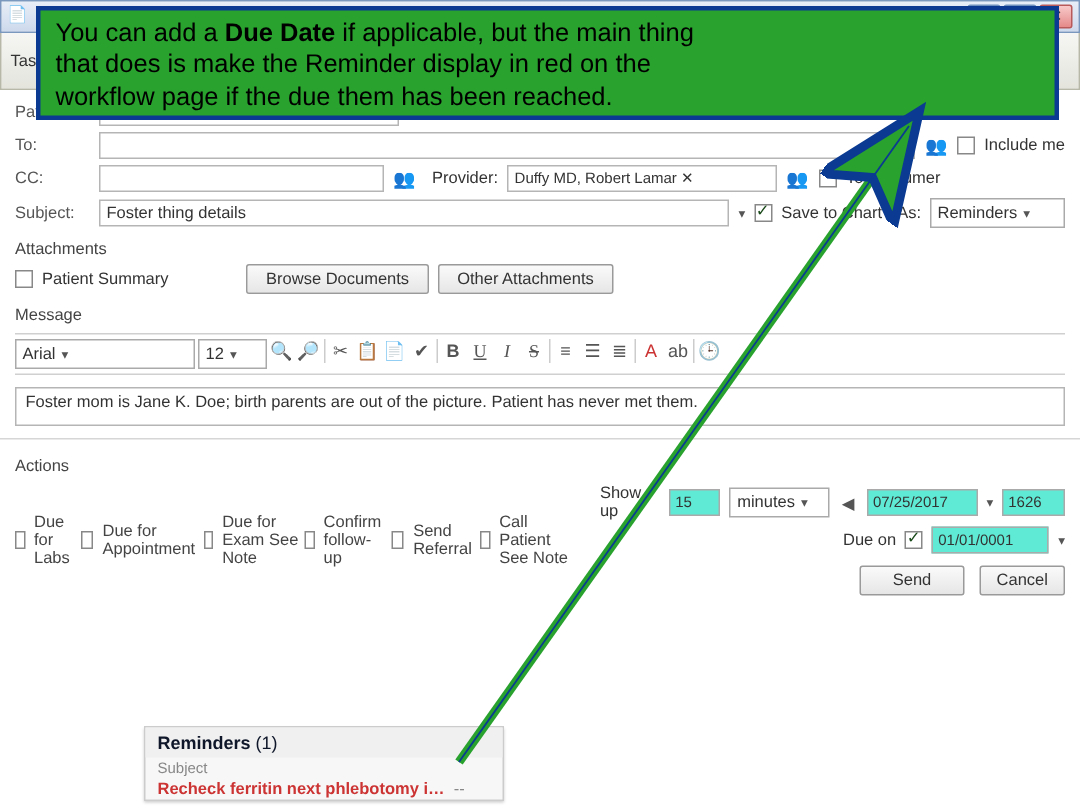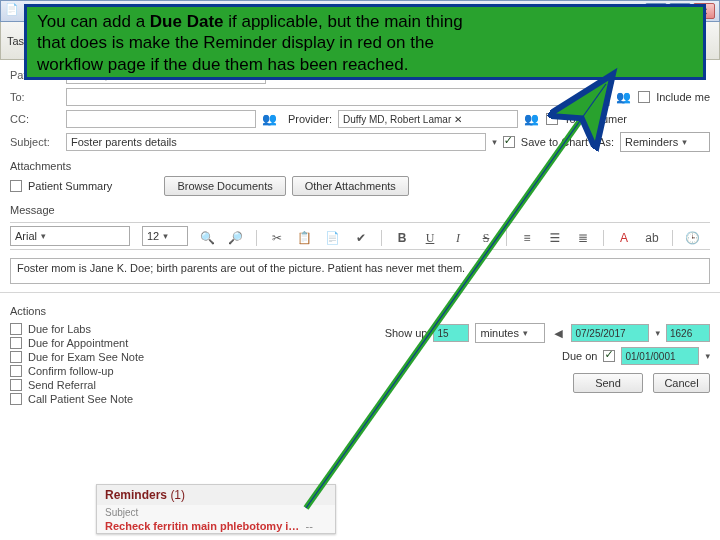--- a/index.html
+++ b/index.html
@@ -12,35 +12,35 @@
   .tab { display:inline-block; padding:3px 12px; background:#fff; border:1px solid #9aa; border-bottom:none; border-radius:3px 3px 0 0; font-size:11px; color:#444;}
   .form { padding:6px 10px 4px 10px; display:flex; flex-direction:column; gap:4px;}
   .row { display:flex; align-items:center; gap:6px;}
   .lbl { width:50px; color:#555; font-size:11px;}
   .fld { flex:1; height:18px; border:1px solid #b5b5b5; background:#fff; padding:0 4px; font-size:11px; display:flex; align-items:center;}
   .smallfld { width:180px; height:18px; border:1px solid #b5b5b5; background:#fff; padding:0 4px; font-size:10px; display:flex; align-items:center; gap:4px;}
   .chk { width:12px; height:12px; border:1px solid #888; background:#fff; display:inline-block; position:relative;}
   .chk.checked::after{content:"✓"; position:absolute; top:-3px; left:0; font-size:11px; color:#1a4a1a;}
   .section-hdr { font-size:11px; color:#444; margin-top:4px;}
   .btn { display:inline-flex; align-items:center; justify-content:center; height:20px; padding:0 12px; background:linear-gradient(#fafafa,#e6e6e6); border:1px solid #9a9a9a; border-radius:2px; font-size:11px;}
-  .toolbar2 { display:flex; align-items:flex-end; gap:12px; padding:3px 0; border-top:1px solid #d0d0d0; border-bottom:1px solid #d0d0d0; margin-top:2px; flex-wrap:nowrap;}
+  .toolbar2 { display:flex; align-items:flex-start; gap:2px; padding:3px 0; border-top:1px solid #d0d0d0; border-bottom:1px solid #d0d0d0; margin-top:2px; flex-wrap:nowrap;}
   .dd { height:20px; border:1px solid #aaa; background:#fff; display:flex; align-items:center; padding:0 4px; font-size:11px; gap:4px;}
   .icn { width:16px; height:16px; display:inline-flex; align-items:center; justify-content:center; font-size:12px; color:#555;}
   .msg { height:26px; border:1px solid #b5b5b5; padding:3px 6px; font-size:11px; background:#fff; margin-top:4px;}
   .divider { height:1px; background:#d6d6d6; margin:4px -10px;}
   .actions-area { display:flex; gap:20px; margin-top:2px;}
-  .actions-left { display:flex; flex-direction:column; gap:2px;}
+  .actions-left { display:flex; flex-direction:row; gap:2px;}
   .action-item { display:flex; align-items:center; gap:6px; font-size:11px; color:#444;}
   .actions-right { margin-left:auto; display:flex; flex-direction:column; gap:4px; align-items:flex-end;}
   .rrow { display:flex; align-items:center; gap:6px; font-size:11px;}
   .datefld { width:78px; height:18px; border:1px solid #aaa; background:#5eead4; font-size:10px; padding:0 3px; display:flex; align-items:center;}
   .tri { width:14px; text-align:center; color:#555;}
   .buttons-row { display:flex; gap:10px; justify-content:flex-end; margin-top:4px;}
   .reminders-card { position:absolute; left:96px; top:484px; width:240px; height:50px; background:#f7f7f7; border:1px solid #ccc; box-shadow:0 1px 2px rgba(0,0,0,.2);}
-  .reminders-card .hdr { padding:3px 8px; font-size:12px; color:#7f1d1d; background:#f0f0f0;}
+  .reminders-card .hdr { padding:3px 8px; font-size:12px; color:#0f172a; background:#f0f0f0;}
   .reminders-card .hdr b{font-weight:bold;}
   .reminders-card .cols { padding:2px 8px; font-size:10px; color:#888;}
   .reminders-card .item { padding:0 8px; font-size:11px; font-weight:bold; color:#c33; white-space:nowrap; overflow:hidden; text-overflow:ellipsis;}
   .callout { position:absolute; left:24px; top:4px; right:14px; height:76px; background:#29a22e; border:3px solid #0a3a91; color:#000; font-family:"Comic Sans MS", cursive; font-size:17px; line-height:1.25; padding:4px 10px;}
   .callout b{font-weight:bold;}
   svg.arrow { position:absolute; left:0; top:0; width:720px; height:540px; pointer-events:none;}
   .personicn { width:16px; height:16px; display:inline-block;}
   .caret{font-size:9px; color:#555;}
   .vsep{width:1px; height:16px; background:#ccc;}
 </style>
@@ -88,21 +88,21 @@
     <div class="smallfld">
         <span>Duffy MD, Robert Lamar ✕</span>
       </div>
     <span class="icn">👥</span>
     <span class="chk"></span>
     <span>To consumer</span>
   </div>
 
   <div class="row">
     <span class="lbl">Subject:</span>
-    <div class="fld" style="max-width:460px;">Foster parents details</div>
+    <div class="fld" style="max-width:460px;">Foster thing details</div>
     <span class="caret">▾</span>
     <span class="chk checked"></span>
     <span>Save to Chart</span>
     <span style="margin-left:4px;">As:</span>
     <div class="dd" style="width:90px;">
         <span>Reminders</span>
         <span class="caret">▾</span>
       </div>
   </div>
 
@@ -208,21 +208,21 @@
         <div class="btn" style="width:70px;">Send</div>
         <div class="btn" style="width:57px;">Cancel</div>
       </div>
     </div>
   </div>
 </div>
 
 <div class="reminders-card">
   <div class="hdr"><b>Reminders</b> <span>(1)</span></div>
   <div class="cols">Subject</div>
-  <div class="item"><span>Recheck ferritin main phlebotomy i…</span>&nbsp;&nbsp;<span style="color:#888;font-weight:normal;">--</span></div>
+  <div class="item"><span>Recheck ferritin next phlebotomy i…</span>&nbsp;&nbsp;<span style="color:#888;font-weight:normal;">--</span></div>
 </div>
 
 <div class="callout">
   <span>You can add a </span><b>Due Date</b><span> if applicable, but the main thing</span><br>
   <span>that does is make the Reminder display in red on the</span><br>
   <span>workflow page if the due them has been reached.</span>
 </div>
 
 <svg class="arrow">
   <defs>

